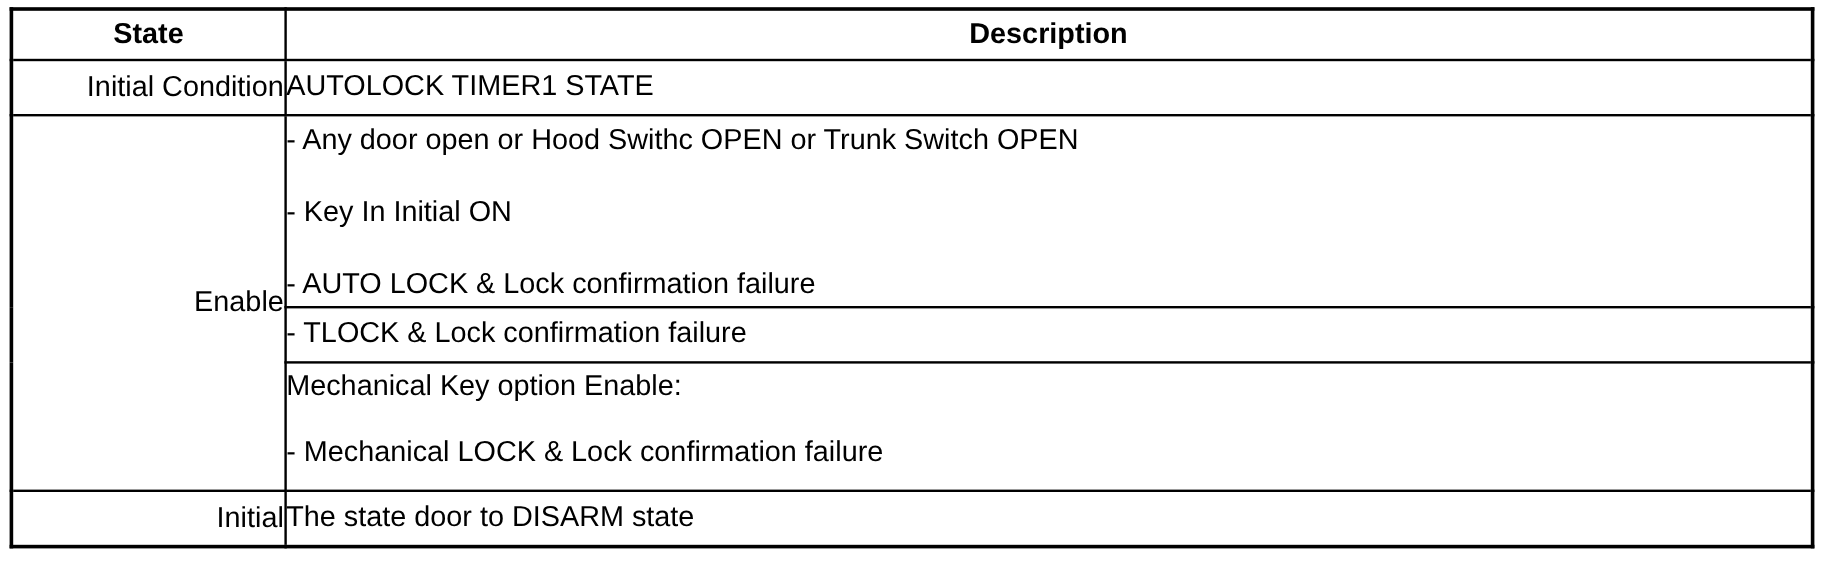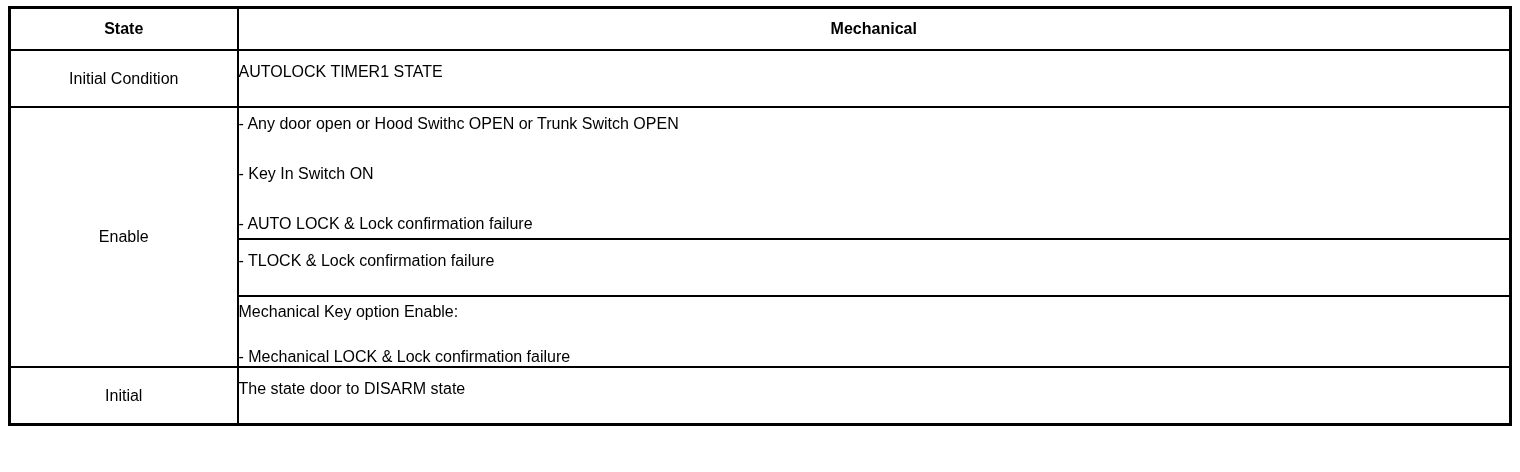--- a/index.html
+++ b/index.html
@@ -27,90 +27,90 @@
     margin: 6px 0 0 8px;
     border: 3px solid #000000;
   }
   table.spec col.c-state { width: 228px; }
   table.spec col.c-desc  { width: 1273px; }
 
   table.spec th, table.spec td {
     border: 2px solid #000000;
     padding: 0;
     vertical-align: middle;
-    font-size: 16px;
+    font-size: 24px;
     line-height: 1.2;
   }
   th.hdr {
     text-align: center;
     font-weight: bold;
     font-size: 21px;
     height: 40px;
     padding: 2px 0 4px 0;
   }
   td.state-cell {
-    text-align: center;
+    text-align: right;
     font-weight: normal;
     font-size: 20px;
     padding: 4px 6px;
   }
   td.desc-cell {
     text-align: left;
     padding: 6px 0 6px 9px;
   }
   td.desc-cell.single {
     height: 36px;
     padding-top: 3px;
-    padding-bottom: 16px;
+    padding-bottom: 5px;
   }
   .evt-block {
     padding: 6px 5px 4px 0;
   }
   .evt-line {
     margin: 0 0 0 0;
     padding: 0;
     white-space: nowrap;
   }
   .evt-gap {
     height: 31px;
   }
   .mk-block {
-    padding: 5px 0 0 0;
+    padding: 5px 0 16px 0;
   }
   .mk-gap {
     height: 26px;
   }
 </style>
 </head>
 <body>
 
 <div class="sheet">
   <table class="spec">
     <colgroup>
       <col class="c-state">
       <col class="c-desc">
     </colgroup>
     <thead>
       <tr>
         <th class="hdr">State</th>
-        <th class="hdr">Mechanical</th>
+        <th class="hdr">Description</th>
       </tr>
     </thead>
     <tbody>
       <tr>
         <td class="state-cell">Initial Condition</td>
         <td class="desc-cell single">AUTOLOCK TIMER1 STATE</td>
       </tr>
       <tr>
         <td class="state-cell" rowspan="3">Enable</td>
         <td class="desc-cell">
           <div class="evt-block">
             <div class="evt-line">-  Any door open or Hood Swithc OPEN or Trunk Switch OPEN</div>
             <div class="evt-gap"></div>
-            <div class="evt-line">-  Key In Switch ON</div>
+            <div class="evt-line">-  Key In Initial ON</div>
             <div class="evt-gap"></div>
             <div class="evt-line">-  AUTO LOCK &amp; Lock confirmation failure</div>
           </div>
         </td>
       </tr>
       <tr>
         <td class="desc-cell single">-  TLOCK &amp; Lock confirmation failure</td>
       </tr>
       <tr>
         <td class="desc-cell">

